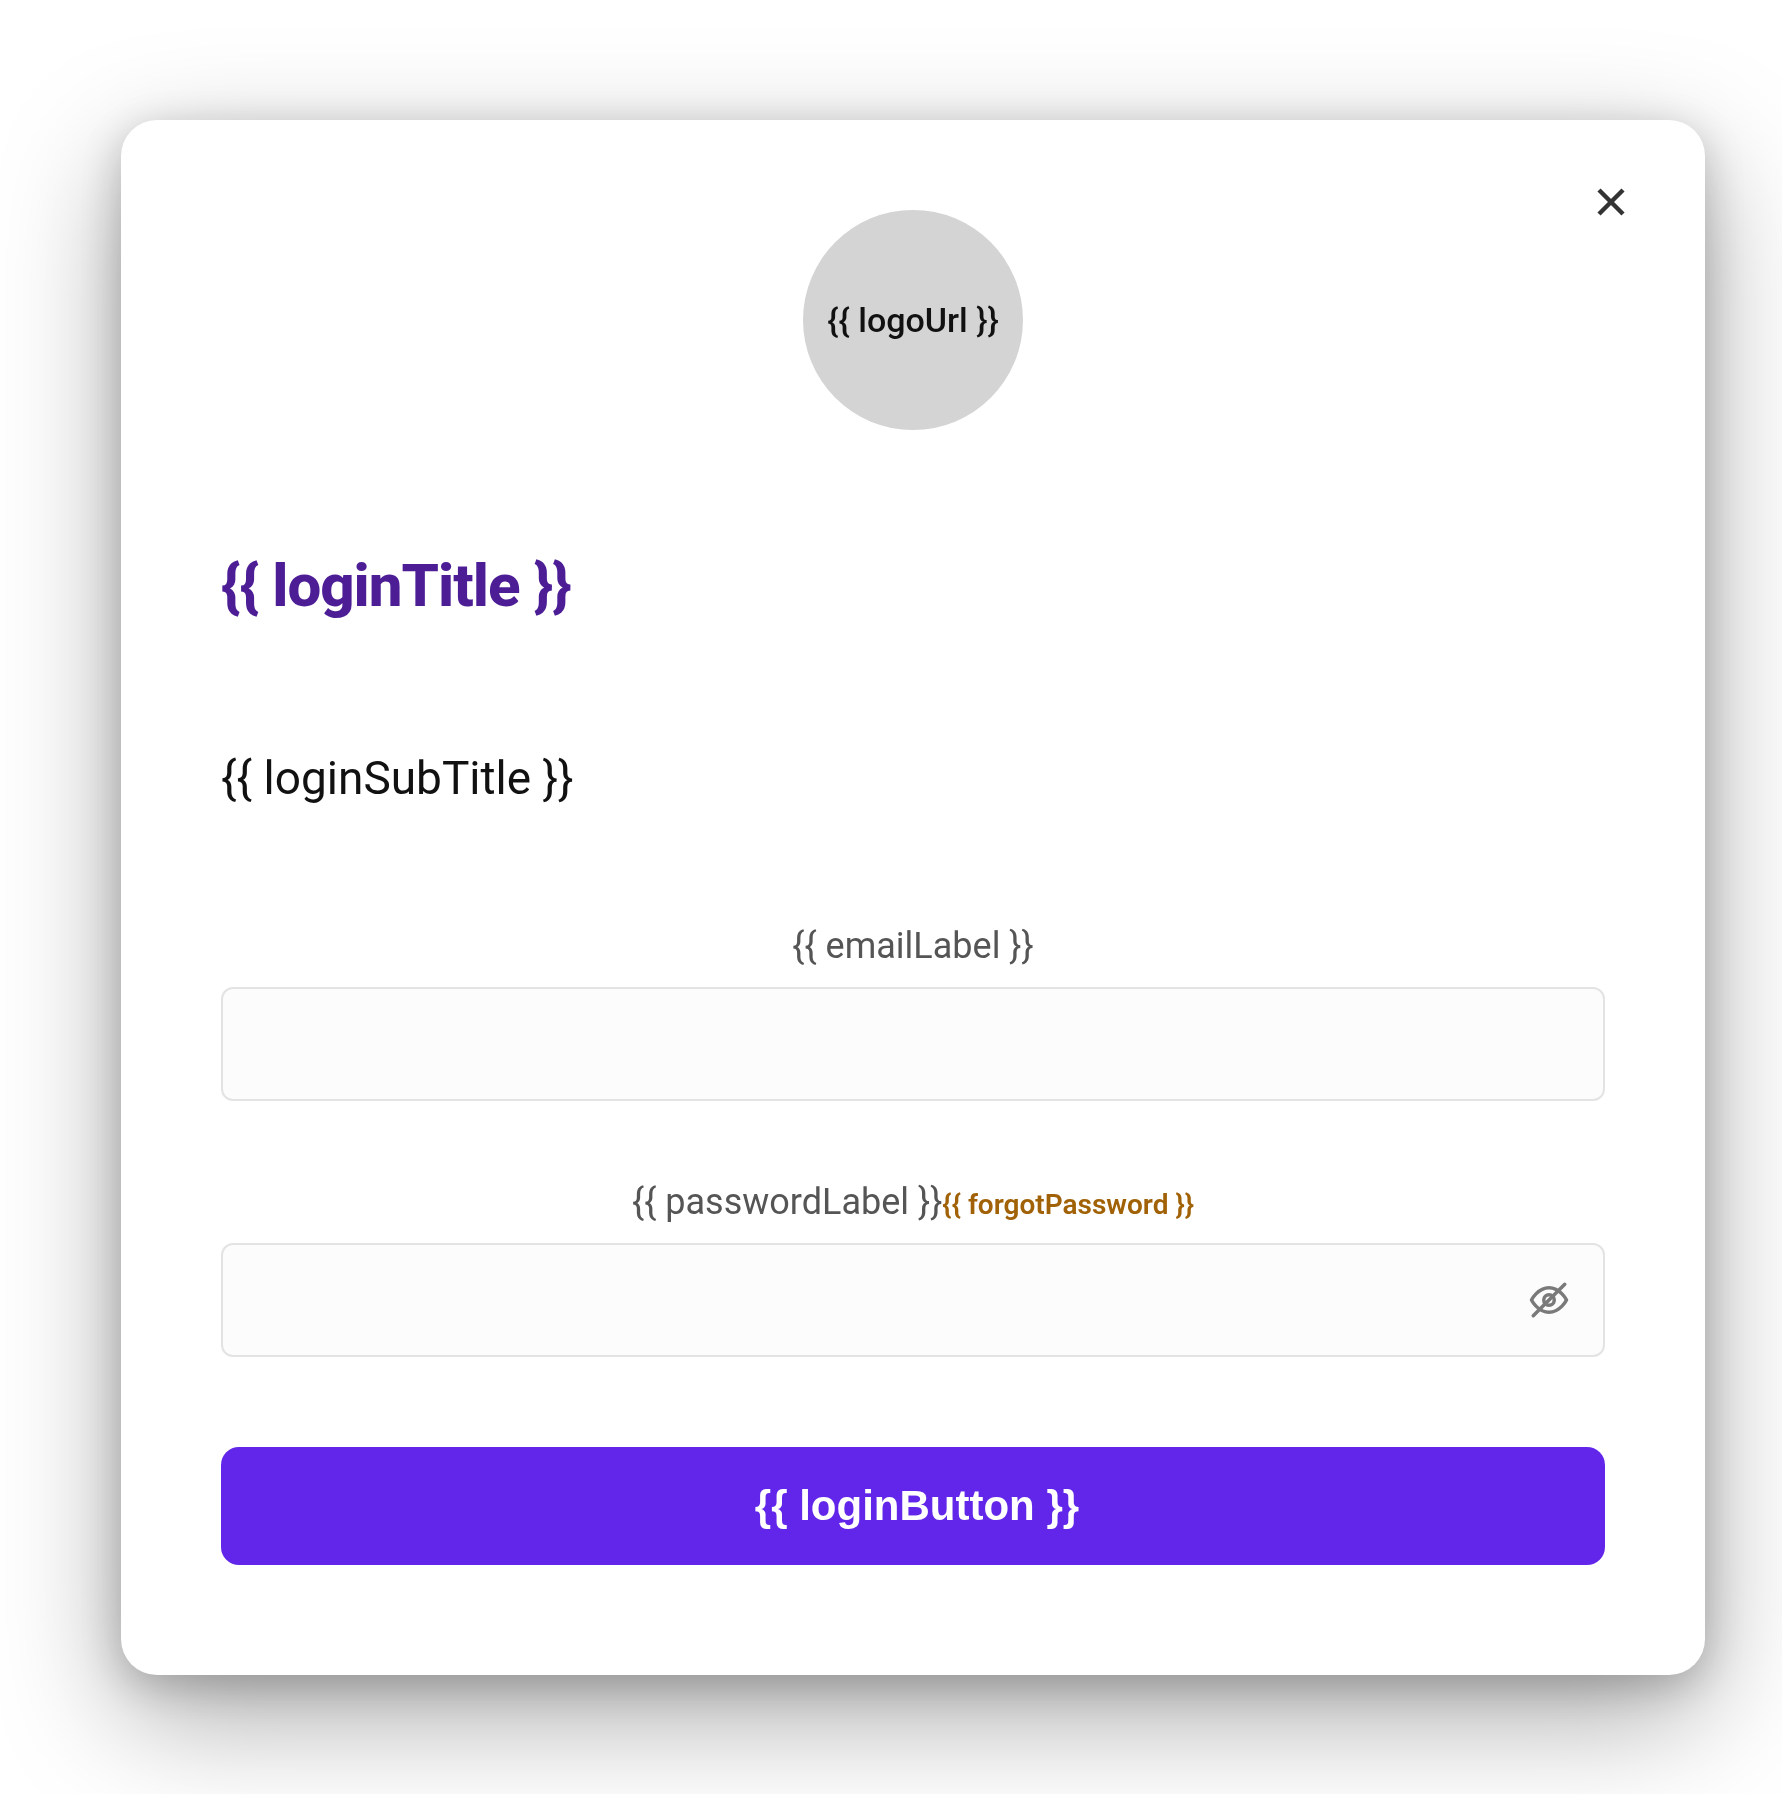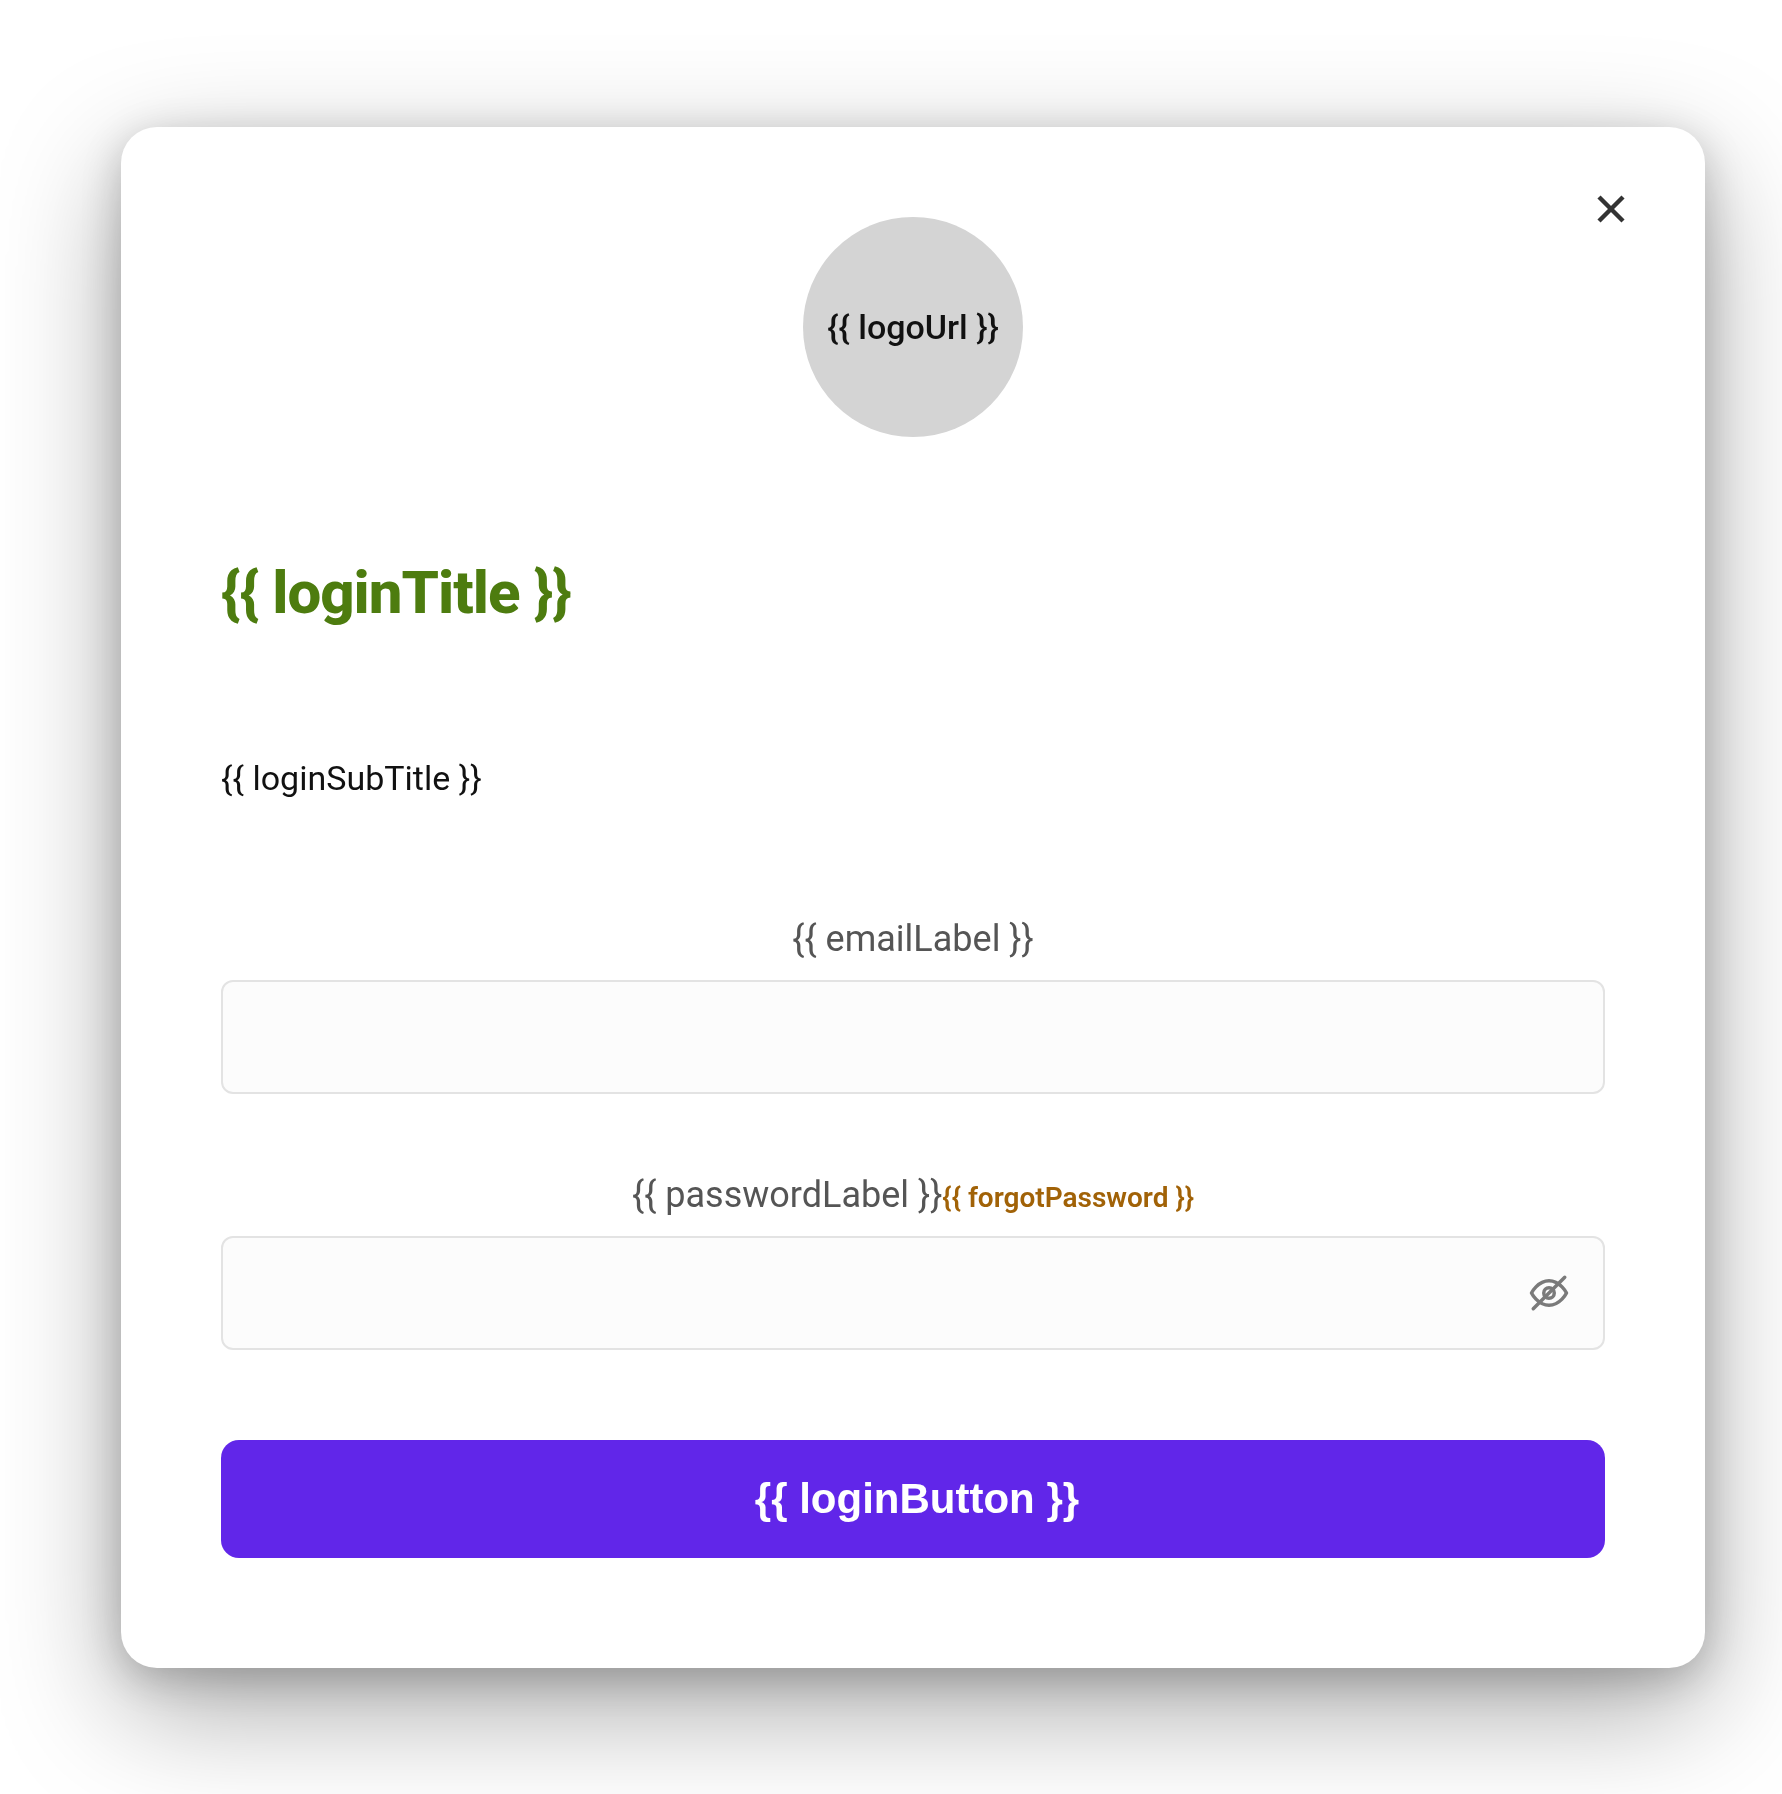--- a/index.html
+++ b/index.html
@@ -85,26 +85,26 @@
   }
   .airwallex-word {
     font-size: 40px;
     font-weight: 800;
     color: #0a0a0a;
     letter-spacing: -0.5px;
   }
   .title {
     font-size: 60px;
     font-weight: 800;
-    color: #4d7c0f;
+    color: #4c1d95;
     margin-bottom: 130px;
     letter-spacing: -1px;
   }
   .subtitle {
-    font-size: 34px;
+    font-size: 46px;
     font-weight: 400;
     color: #111;
     margin-bottom: 120px;
   }
   .field {
     margin-bottom: 80px;
   }
   .field-label-row {
     display: flex;
     justify-content: center;

